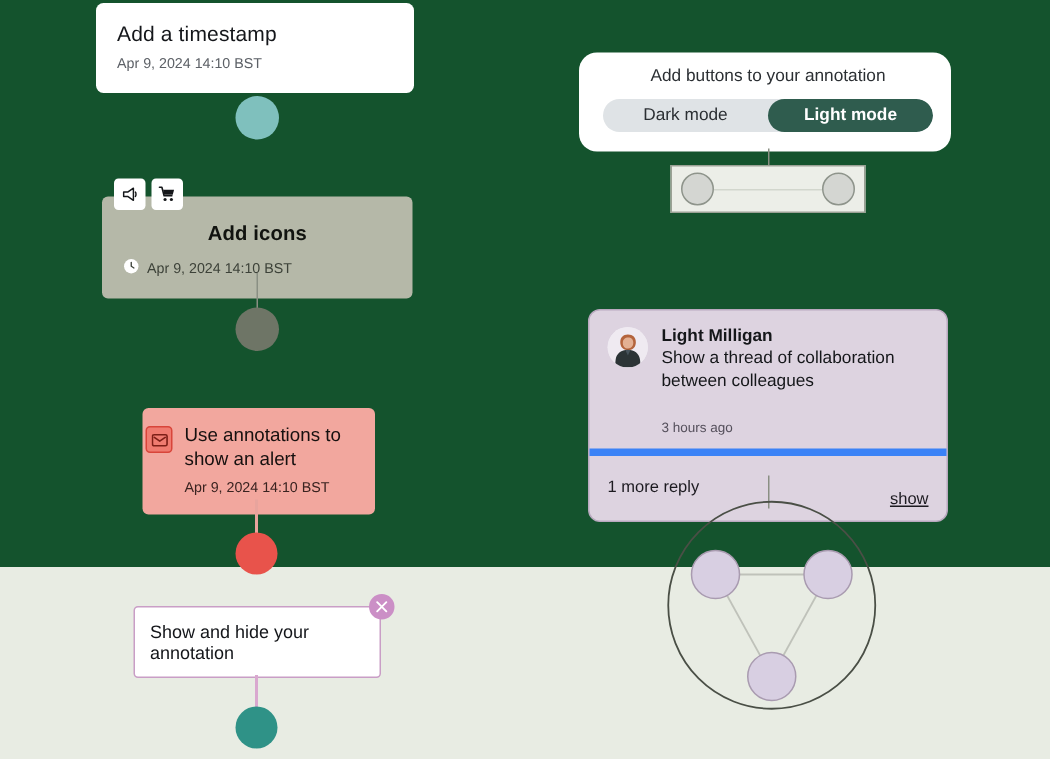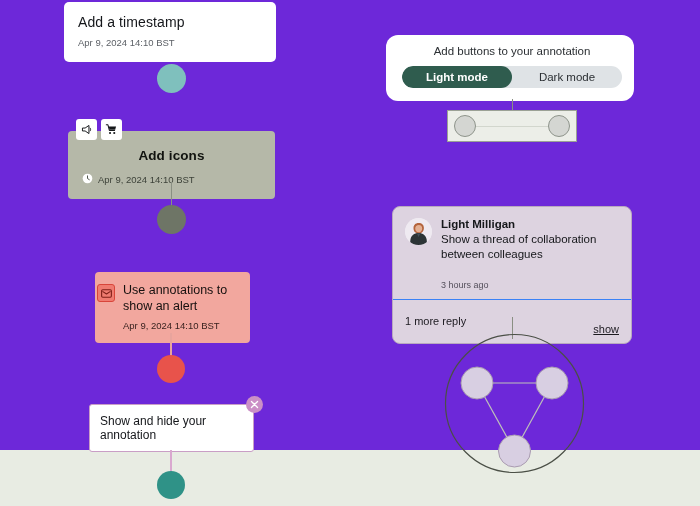--- a/index.html
+++ b/index.html
@@ -2,21 +2,21 @@
 <html><head>
 <meta charset="utf-8">
 <style>
   * { box-sizing: border-box; margin: 0; padding: 0; }
   html, body {
     width: 700px; height: 506px;
     background: #e8ece3;
     font-family: "Liberation Sans", sans-serif;
     overflow: hidden;
   }
-  #stage { position: relative; width: 700px; height: 450px; background: #6d28d9; }
+  #stage { position: relative; width: 700px; height: 378px; background: #14532d; }
 
   .conn { position: absolute; background: #8a8f83; width: 1px; }
   .conn.dotted {
     background: none;
     border-left: 2px dotted #a8aca2;
     width: 0;
   }
   .conn.pink { background: #d9a8cf; width: 2px; }
   .conn.salmon { background: #e8a49d; width: 2px; }
 
@@ -122,21 +122,21 @@
   }
   .comment-body { display: flex; gap: 9px; padding: 11px 12px 9px 12px; }
   .avatar {
     width: 27px; height: 27px; flex: 0 0 27px; border-radius: 50%;
     background: #efeaf1; overflow: hidden; position: relative;
   }
   .comment-name { font-size: 11.5px; font-weight: 700; color: #15171a; }
   .comment-text { font-size: 11.5px; color: #15171a; line-height: 1.3; margin-top: 2px; }
   .comment-ago { font-size: 9px; color: #55505c; margin-top: 18px; }
   .comment-foot {
-    border-top: 1px solid #3b82f6; padding: 7px 12px 8px 12px;
+    border-top: 5px solid #3b82f6; padding: 7px 12px 8px 12px;
     display: flex; justify-content: space-between; align-items: center;
   }
   .comment-foot .more { font-size: 11px; color: #1c1a20; }
   .comment-foot .show { font-size: 11px; color: #1c1a20; text-decoration: underline; margin-top: 16px; }
 
   
   .graph { position: absolute; left: 444px; top: 333px; width: 141px; height: 141px; }
 </style>
 </head>
 <body>
@@ -203,22 +203,22 @@
         <path d="M1.6 1.6 8.4 8.4M8.4 1.6 1.6 8.4" stroke="#ffffff" stroke-width="1.4" stroke-linecap="round"></path>
       </svg>
     </div>
   </div>
   <div class="conn pink" style="left:170px; top:450px; height:30px;"></div>
   <div class="dot" style="left:157px; top:471px; width:28px; height:28px; background:#2f9287;"></div>
 
   <div class="panel-buttons">
     <div class="heading">Add buttons to your annotation</div>
     <div class="seg">
+      <button class="seg-btn inactive">Dark mode</button>
       <button class="seg-btn active">Light mode</button>
-      <button class="seg-btn inactive">Dark mode</button>
     </div>
   </div>
   <div class="conn" style="left:512px; top:99px; height:12px;"></div>
 
   <div class="node-box">
     <div class="nline"></div>
     <div class="ncircle" style="position:relative;"></div>
     <div class="ncircle" style="position:relative;"></div>
   </div>
 

